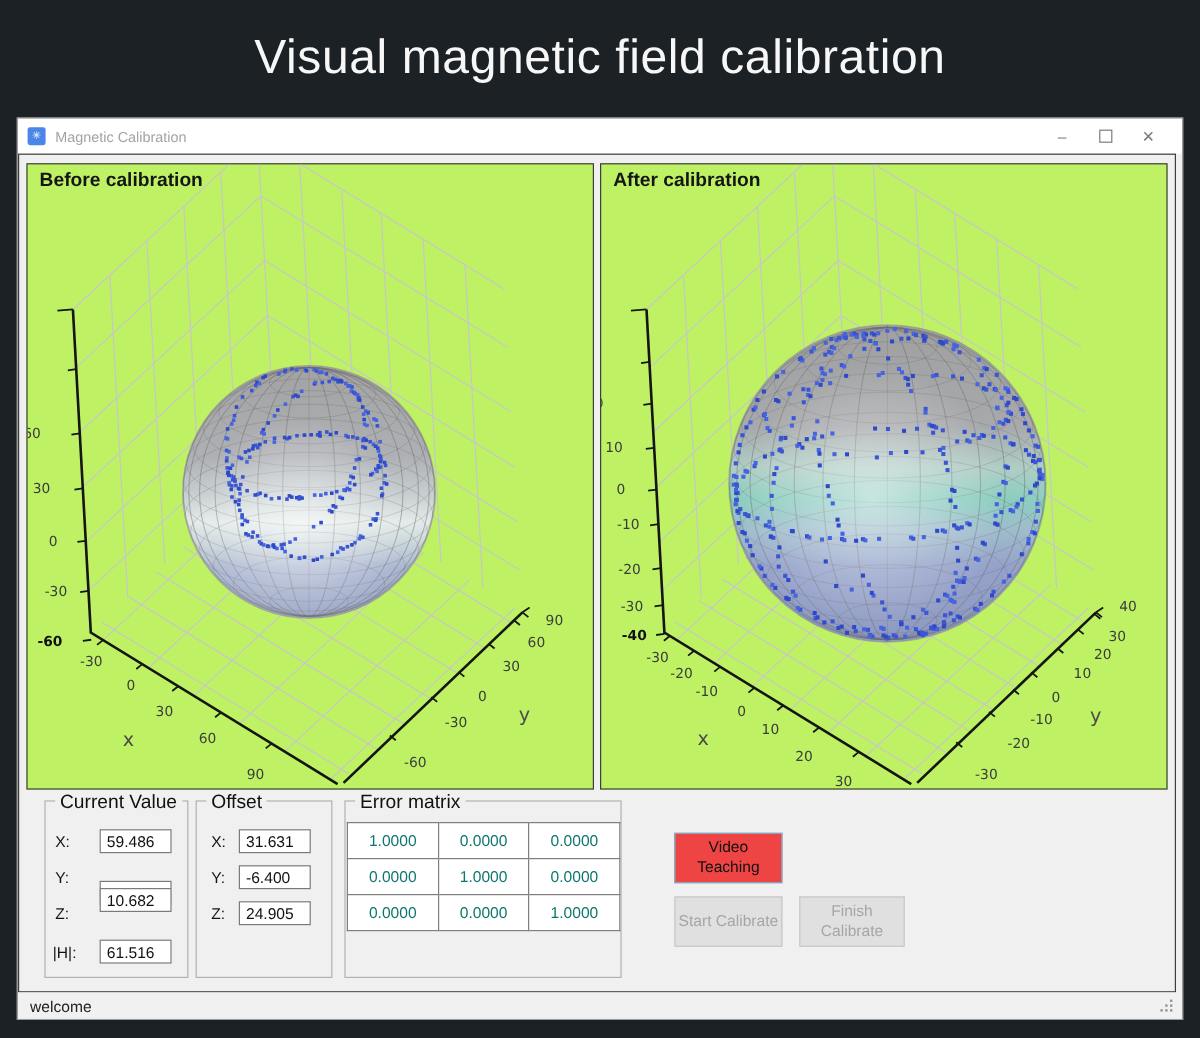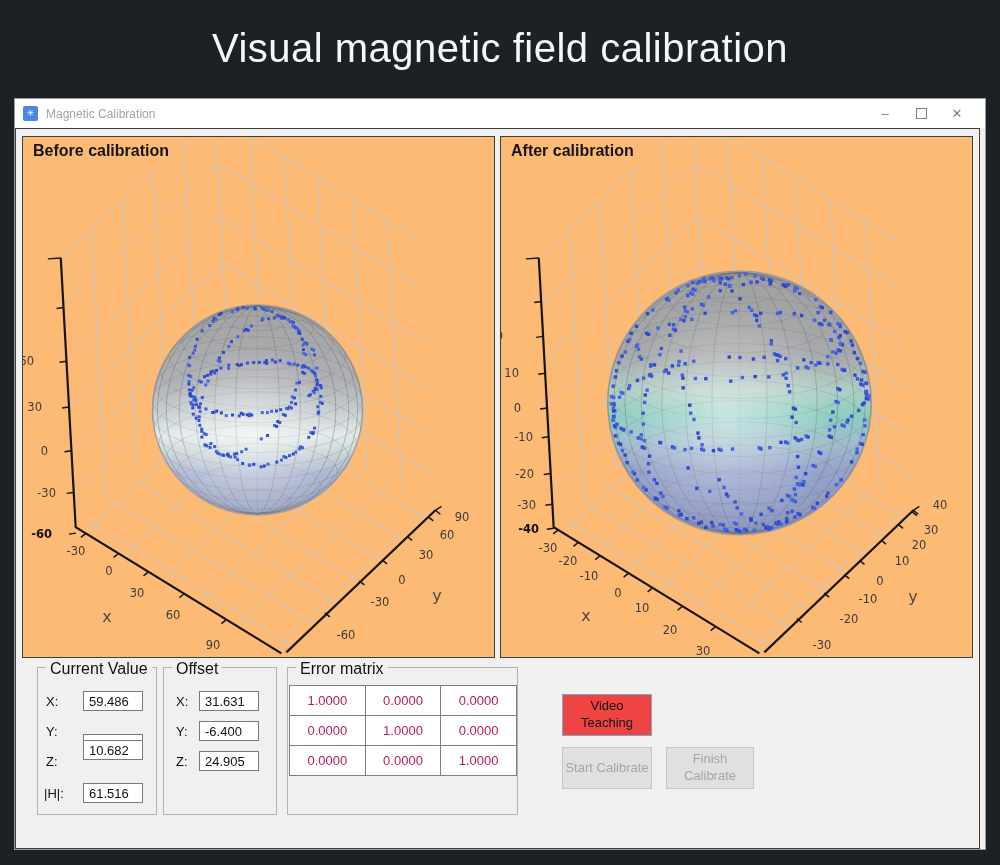--- a/index.html
+++ b/index.html
@@ -11,40 +11,40 @@
           border:1px solid #9a9a9a;box-sizing:border-box;display:flex;flex-direction:column}
   .titlebar{flex:0 0 29px;background:#ffffff;display:flex;align-items:center}
   .app-icon{width:15px;height:15px;margin-left:8px;background:#4a86e8;border-radius:2px;color:#fff;
             font-size:9px;line-height:15px;text-align:center;flex:0 0 15px}
   .title-text{margin-left:8px;font-size:12px;color:#a3a3a3}
   .win-controls{margin-left:auto;margin-right:10px;display:flex;height:100%}
   .win-btn{width:36px;display:flex;align-items:center;justify-content:center;color:#7d7d7d;font-size:13px}
   .max-glyph{width:9px;height:9px;border:1px solid #7d7d7d}
   .central{flex:1;position:relative;border:1px solid #3e3e3e;margin-right:5px;background:#f0f0f0;overflow:hidden}
   .plots-row{position:absolute;top:7px;left:6px;right:6px;height:522px;display:flex;gap:5px}
-  .plot-panel{flex:1;position:relative;background:#fdba74;border:1px solid #3e3e3e;overflow:hidden}
+  .plot-panel{flex:1;position:relative;background:#bef264;border:1px solid #3e3e3e;overflow:hidden}
   .plot-title{position:absolute;top:5px;left:10px;font-size:16px;font-weight:700;color:#151515;z-index:3}
   .plot-svg{position:absolute;left:0;top:0}
   .tick{position:absolute;font-family:"DejaVu Sans",sans-serif;font-size:11.5px;color:#3c3c3c;
         white-space:nowrap;z-index:2}
   .tick.right{transform:translateX(-100%)}
   .tick.center{transform:translateX(-50%)}
   .tick.strong{font-weight:700;color:#101010}
   .axis-letter{position:absolute;font-family:"DejaVu Sans",sans-serif;font-size:16px;color:#4a4a4a;
         transform:translateX(-50%);z-index:2}
   .controls{position:absolute;top:538px;left:0;right:0;bottom:0}
   .groupbox{position:absolute;border:1px solid #b2b2b2;background:#f0f0f0}
   .group-label{position:absolute;top:-8px;left:8px;background:#f0f0f0;padding:0 4px;font-size:16px;
         color:#111;white-space:nowrap}
   .field-label{position:absolute;font-size:13px;color:#111;height:21px;line-height:21px}
   .val-input{position:absolute;width:60px;height:20px;border:1px solid #7a7a7a;background:#fff;
         font-size:13px;font-family:"Liberation Sans",sans-serif;padding:0 0 0 5px;box-sizing:border-box;color:#111}
   .matrix{position:absolute;left:1px;top:17px;border-collapse:collapse}
   .matrix td{width:75px;height:29px;border:1px solid #7f7f7f;text-align:center;font-size:13px;
-        color:#be185d;background:#fff;padding:0}
+        color:#0f766e;background:#fff;padding:0}
   .btn{position:absolute;width:90px;height:42px;display:flex;align-items:center;justify-content:center;
        text-align:center;font-size:13px;line-height:1.3;border:1px solid #9b9b9b;background:#e2e2e2;
        color:#111;padding:2px;box-sizing:border-box;cursor:default}
   .btn.primary{background:#ef4444;border-color:#74aecb}
   .btn.disabled{background:#e0e0e0;border-color:#c6c6c6;color:#a6a6a6}
   .statusbar{flex:0 0 22px;position:relative;background:#f1f1f1;font-size:13px;color:#222;
        display:flex;align-items:center;padding-left:10px;box-sizing:border-box}
   .grip{position:absolute;right:16px;bottom:14px;width:2px;height:2px;
        box-shadow:8px 0 0 #949494,4px 4px 0 #949494,8px 4px 0 #949494,
                   0 8px 0 #949494,4px 8px 0 #949494,8px 8px 0 #949494}
@@ -1079,14 +1079,18 @@
         </tbody>
           </table>
       </div>
 
       <div class="btn primary" style="left:546px;top:27px">Video Teaching</div>
       <div class="btn disabled" style="left:650px;top:80px;width:88px">Finish Calibrate</div>
       <div class="btn disabled" style="left:546px;top:80px">Start Calibrate</div>
     </div>
   </div>
 
+  <div class="statusbar">
+    <span>welcome</span>
+    <div class="grip"></div>
+  </div>
 
 </div>
 
 </body></html>

